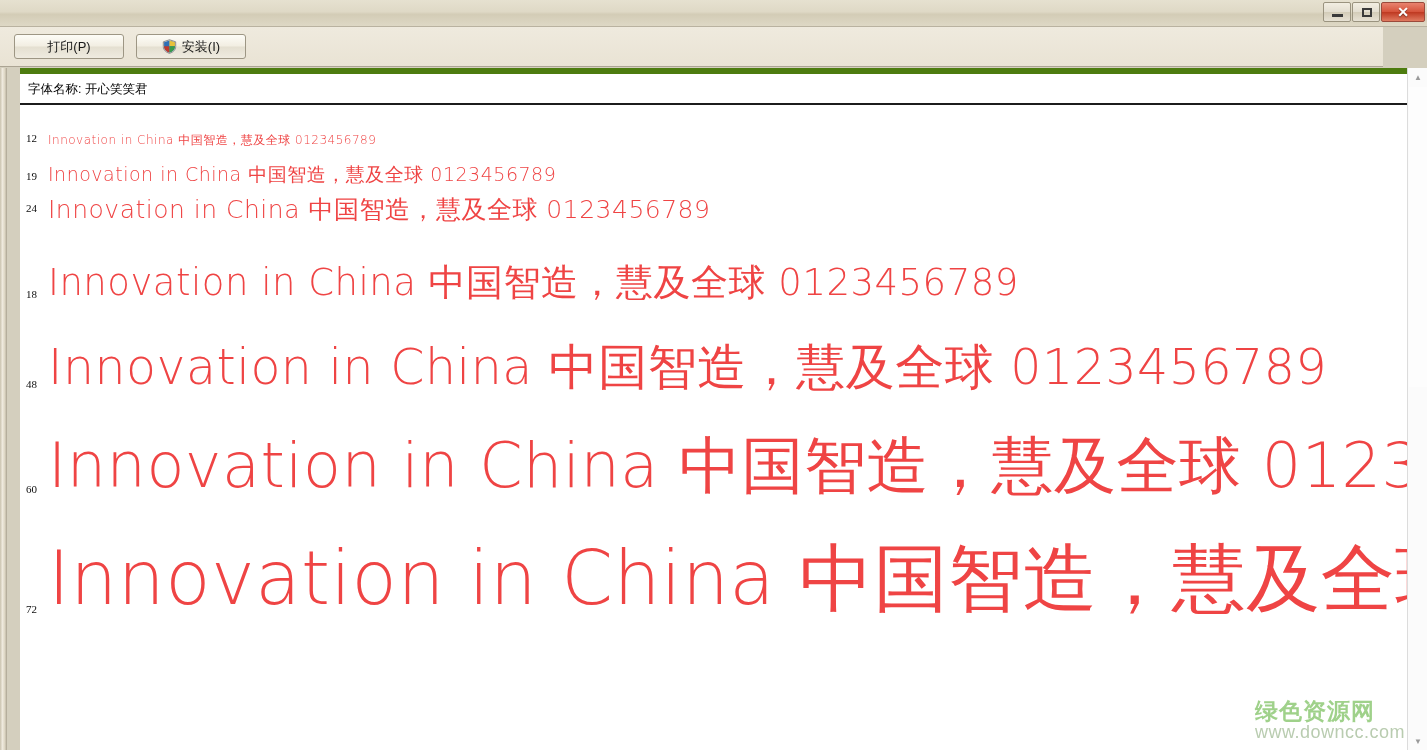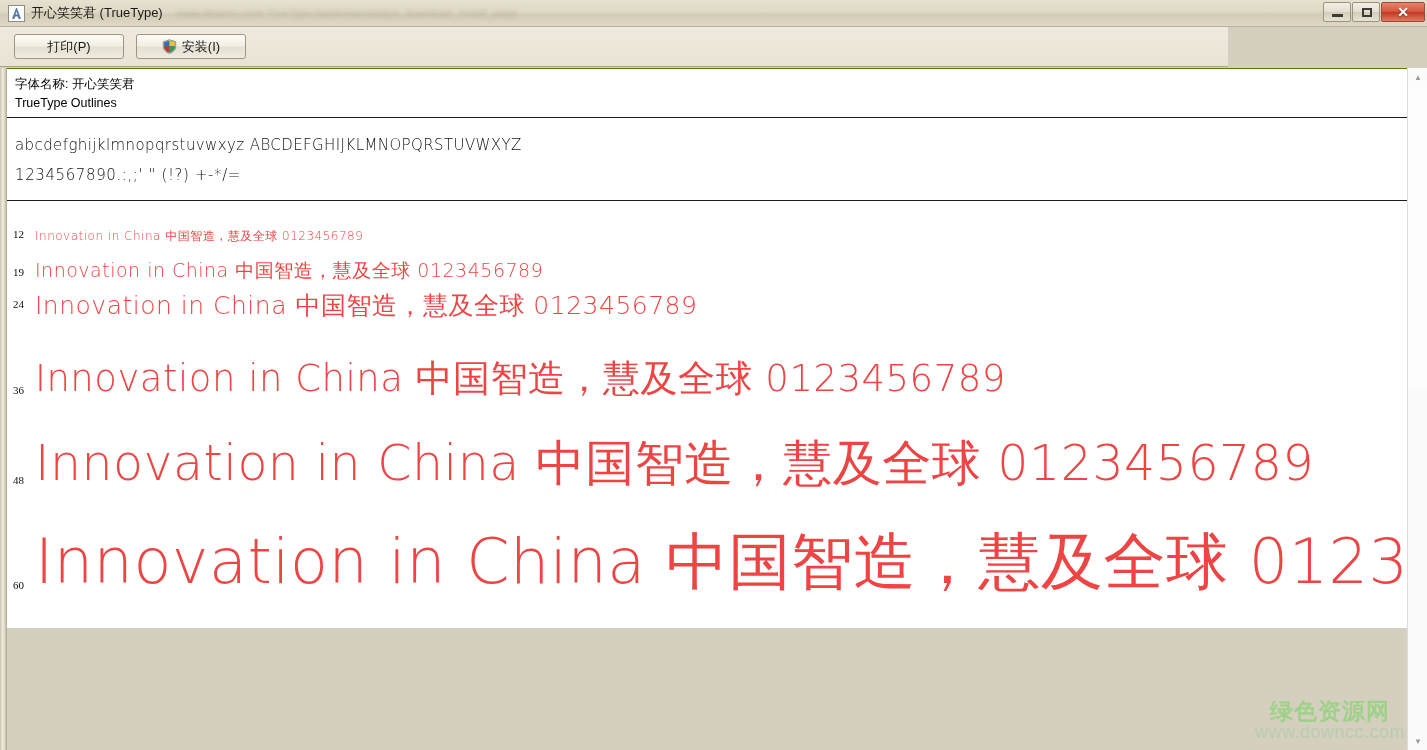--- a/index.html
+++ b/index.html
@@ -102,21 +102,21 @@
     font-weight: bold;
     line-height: 18px;
     text-align: center;
     text-shadow: 0 1px 1px rgba(0,0,0,0.45);
   }
 
   
   #toolbar {
     position: absolute;
     left: 0; top: 27px;
-    width: 1228px; height: 40px;
+    width: 1383px; height: 40px;
     background: linear-gradient(to bottom, #efeade 0%, #e9e3d4 100%);
     display: flex;
     align-items: center;
     padding-left: 14px;
     border-bottom: 1px solid #aba493;
   }
   .tbtn {
     height: 25px;
     min-width: 110px;
     padding: 0 14px;
@@ -141,25 +141,25 @@
   
   #left-edge {
     position: absolute;
     left: 0; top: 68px;
     width: 7px; height: 682px;
     background: linear-gradient(to right, #c9c2ae 0%, #efeade 35%, #dcd5c2 70%, #a9a291 100%);
   }
 
   #content {
     position: absolute;
-    left: 7px; top: 68px;
+    left: 20px; top: 68px;
     width: 1400px;
-    height: 560px;
+    height: 682px;
     background: #ffffff;
-    border-top: 1px solid #4d7c0f;
+    border-top: 6px solid #4d7c0f;
     overflow: hidden;
   }
 
   .info-block {
     padding: 6px 0 4px 8px;
   }
   .info-line {
     font-size: 12.5px;
     color: #000000;
     line-height: 19px;
@@ -238,21 +238,21 @@
     position: absolute;
     left: 1px; top: 19px;
     width: 18px; height: 300px;
     background: #fdfdfd;
   }
 
   
   #watermark {
     position: absolute;
     right: 22px; bottom: 10px;
-    text-align: center;
+    text-align: left;
     user-select: none;
     pointer-events: none;
   }
   #wm-cn {
     font-size: 23px;
     font-weight: bold;
     color: #9fd18a;
     letter-spacing: 1px;
     line-height: 26px;
   }
@@ -262,29 +262,20 @@
     letter-spacing: 0.5px;
     line-height: 16px;
   }
 </style>
 </head>
 <body>
 
 <div id="window">
 
   <div id="titlebar">
-    <div id="titlebar-left">
-      <svg class="title-icon" viewBox="0 0 17 17">
-        <rect x="0.5" y="0.5" width="16" height="16" fill="#fdfdfb" stroke="#8f8d86"></rect>
-        <path d="M8.5 3 L12.5 13.5 L10.8 13.5 L9.9 11 L7.1 11 L6.2 13.5 L4.5 13.5 Z" fill="#5b7fb5" stroke="#3d5c8c" stroke-width="0.6"></path>
-        <path d="M7.6 9.6 L9.4 9.6 L8.5 6.6 Z" fill="#ffffff"></path>
-      </svg>
-      <span id="title-text">开心笑笑君 (TrueType)</span>
-      <span id="title-watermark">www.downcc.com TrueType  kaixinxiaoxiaojun_download_install_page</span>
-    </div>
 
     <div id="winbtns">
       <div class="winbtn">
         <span class="glyph-min"></span>
       </div>
       <div class="winbtn">
         <span class="glyph-max"></span>
       </div>
       <div class="winbtn close">
         <span class="glyph-close">✕</span>
@@ -308,47 +299,42 @@
       <span>安装(I)</span>
     </div>
   </div>
 
   <div id="left-edge"></div>
 
   <div id="content">
 
     <div class="info-block">
       <div class="info-line">字体名称: 开心笑笑君</div>
-      <div class="info-line">TrueType Outlines</div>
     </div>
 
     <div class="hrule"></div>
 
-    <div class="charset-block">
-      <div class="charset-line" id="charset-alpha">abcdefghijklmnopqrstuvwxyz ABCDEFGHIJKLMNOPQRSTUVWXYZ</div>
-      <div class="charset-line" id="charset-num">1234567890.:,;' " (!?) +-*/=</div>
-    </div>
 
     <div class="hrule"></div>
 
     <div id="samples">
         <div class="sample-row" style="height: 38px;">
           <div class="sample-size">12</div>
           <div class="sample-text" style="font-size: 12px;">Innovation in China 中国智造，慧及全球 0123456789</div>
         </div>
         <div class="sample-row" style="height: 38px;">
           <div class="sample-size">19</div>
           <div class="sample-text" style="font-size: 19px;">Innovation in China 中国智造，慧及全球 0123456789</div>
         </div>
         <div class="sample-row" style="height: 50px; align-items: center;">
           <div class="sample-size">24</div>
           <div class="sample-text" style="font-size: 25px;">Innovation in China 中国智造，慧及全球 0123456789</div>
         </div>
         <div class="sample-row" style="height: 68px;">
-          <div class="sample-size">36</div>
+          <div class="sample-size">18</div>
           <div class="sample-text" style="font-size: 37px;">Innovation in China 中国智造，慧及全球 0123456789</div>
         </div>
         <div class="sample-row" style="height: 90px;">
           <div class="sample-size">48</div>
           <div class="sample-text" style="font-size: 49px;">Innovation in China 中国智造，慧及全球 0123456789</div>
         </div>
         <div class="sample-row" style="height: 105px;">
           <div class="sample-size">60</div>
           <div class="sample-text" style="font-size: 62px;">Innovation in China 中国智造，慧及全球 0123456789</div>
         </div>

